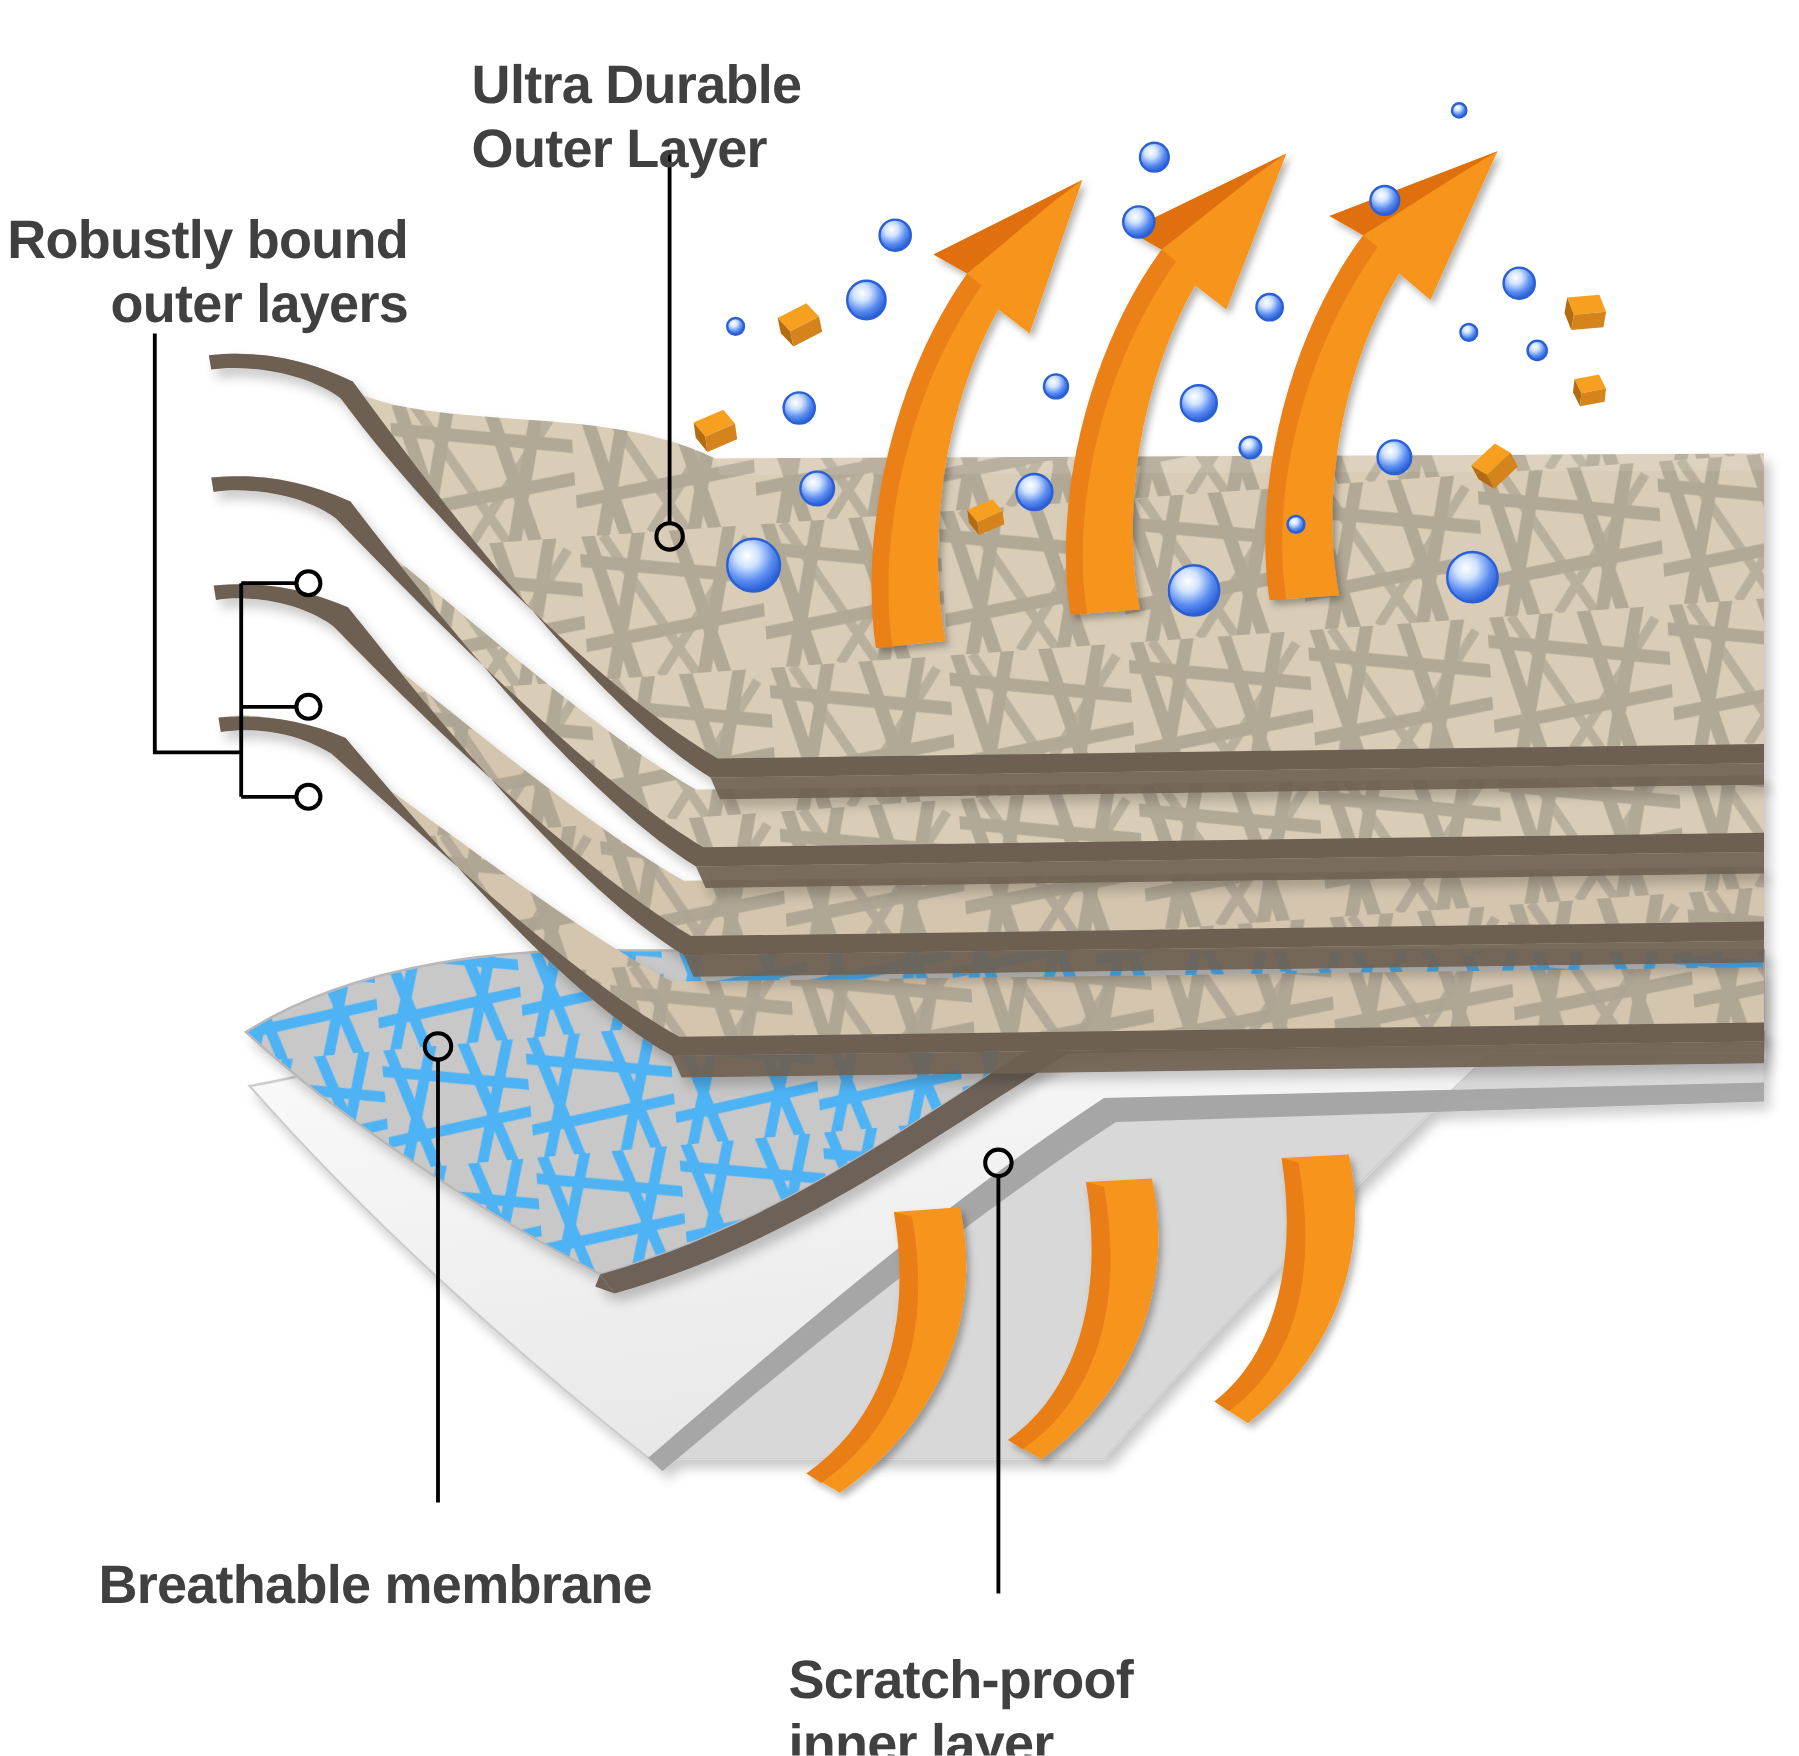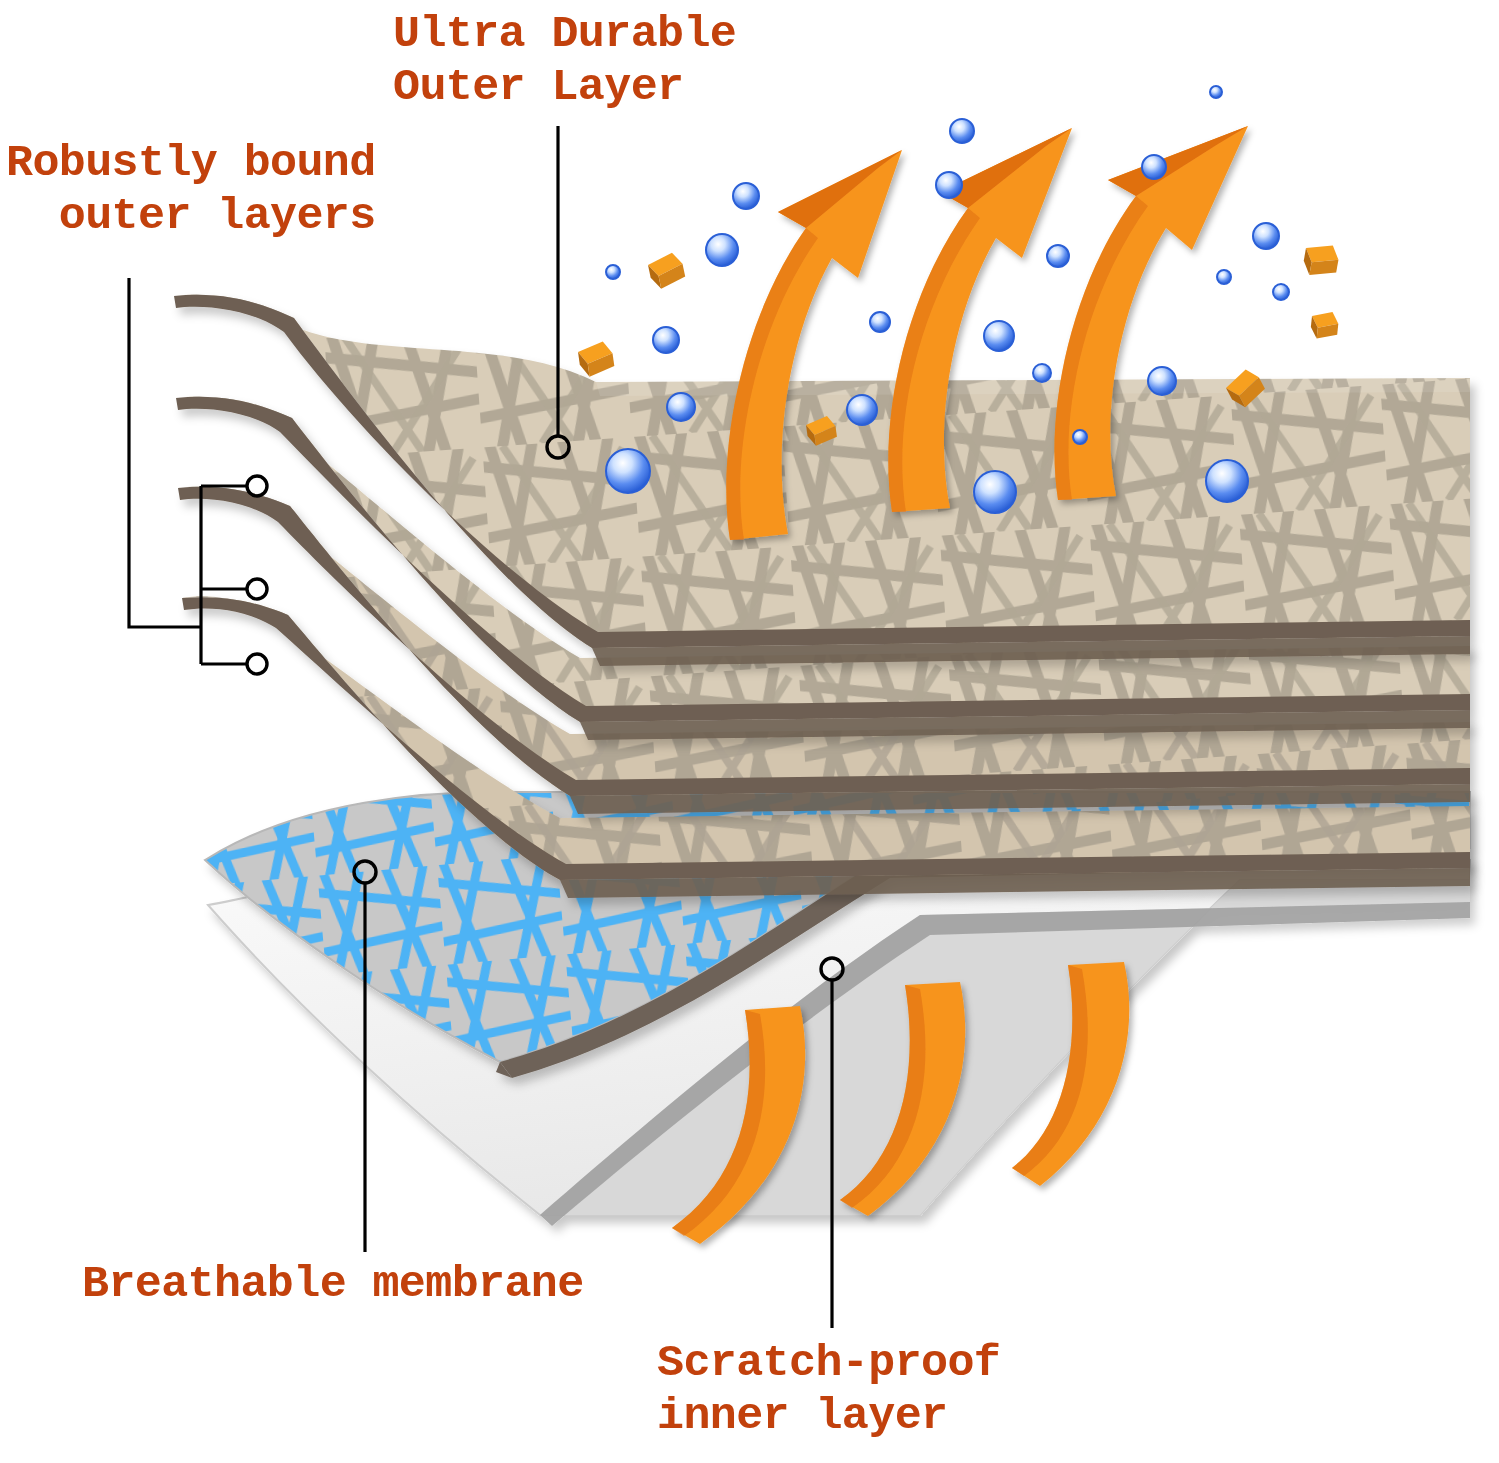--- a/index.html
+++ b/index.html
@@ -1,21 +1,21 @@
 <!DOCTYPE html>
 <html><head>
 <meta charset="utf-8">
 <style>
   html,body{margin:0;padding:0;background:#ffffff;}
   body{width:1499px;height:1463px;overflow:hidden;
        font-family:"Liberation Sans",sans-serif;}
   #stage{position:relative;width:1499px;height:1463px;background:#fff;}
   #stage svg{position:absolute;left:0;top:0;}
-  .lbl{position:absolute;color:#c2410c;font-weight:bold;font-family:Liberation Mono, monospace;
-       line-height:1.18;letter-spacing:-0.6px;white-space:pre-line;}
+  .lbl{position:absolute;color:#404040;font-weight:bold;font-family:Liberation Sans, sans-serif;
+       line-height:1.18;letter-spacing:-0.6px;white-space:pre-line;margin-top:36px;}
   #lbl-outer{left:393px;top:8px;font-size:45px;text-align:left;}
   #lbl-bound{left:6px;top:137px;font-size:45px;text-align:right;}
   #lbl-membrane{left:82px;top:1258px;font-size:45px;text-align:center;}
   #lbl-scratch{left:657px;top:1337px;font-size:45px;text-align:left;}
 </style>
 </head>
 <body>
 
 <div id="stage">
 

